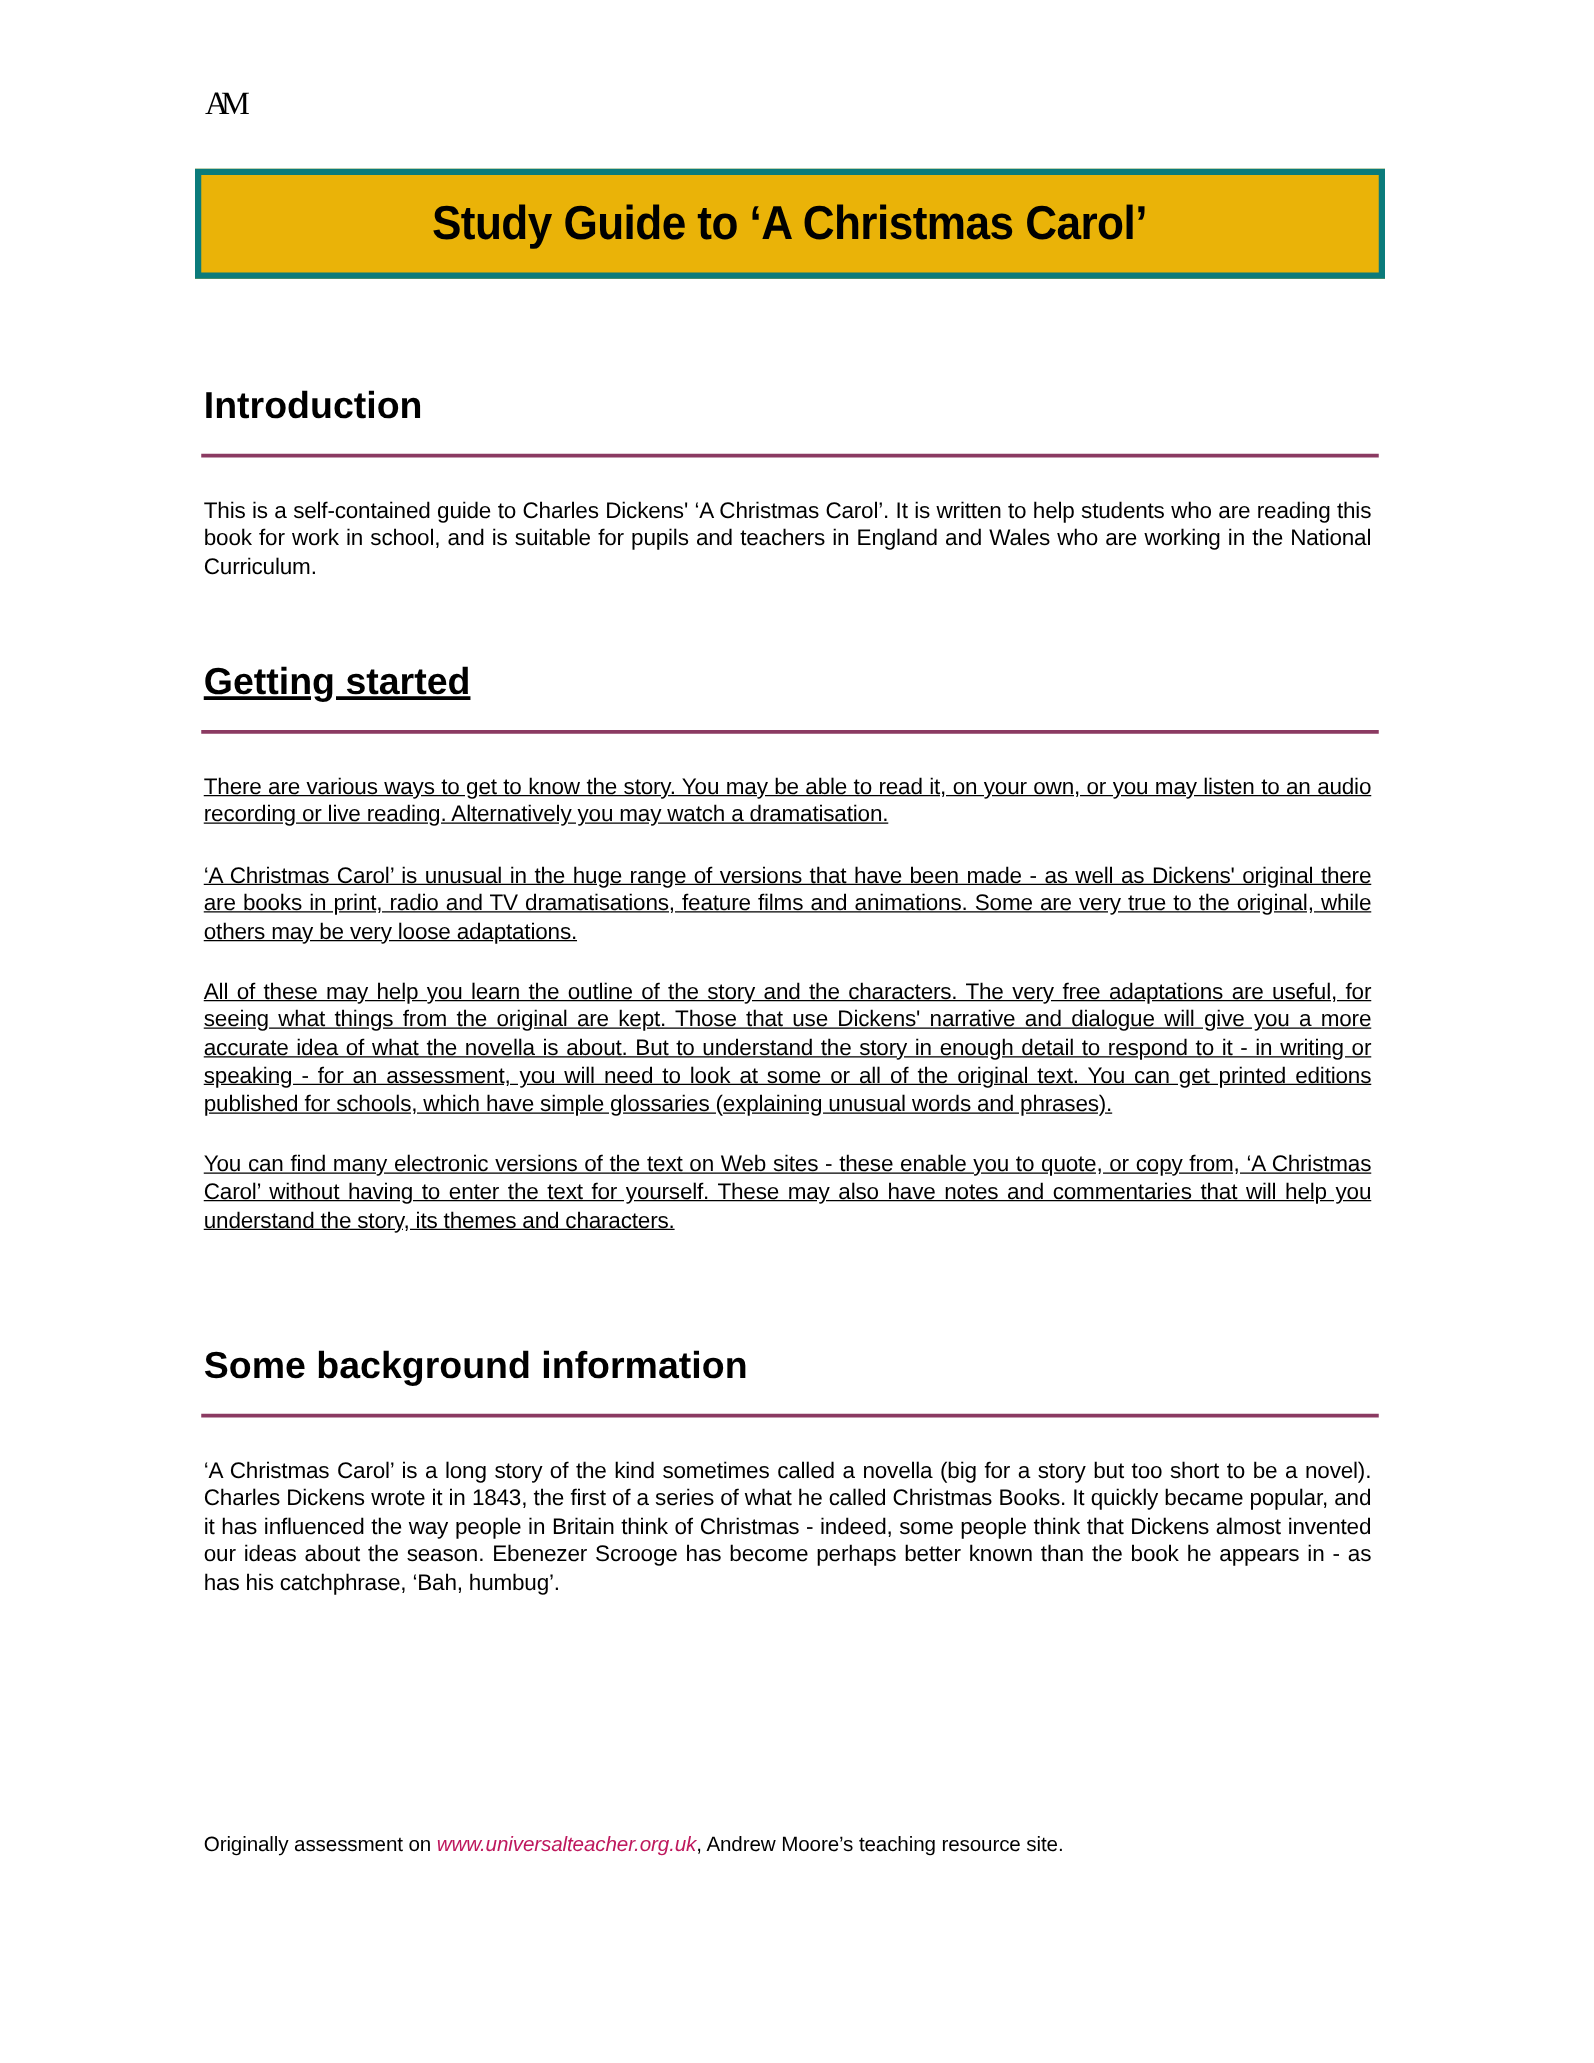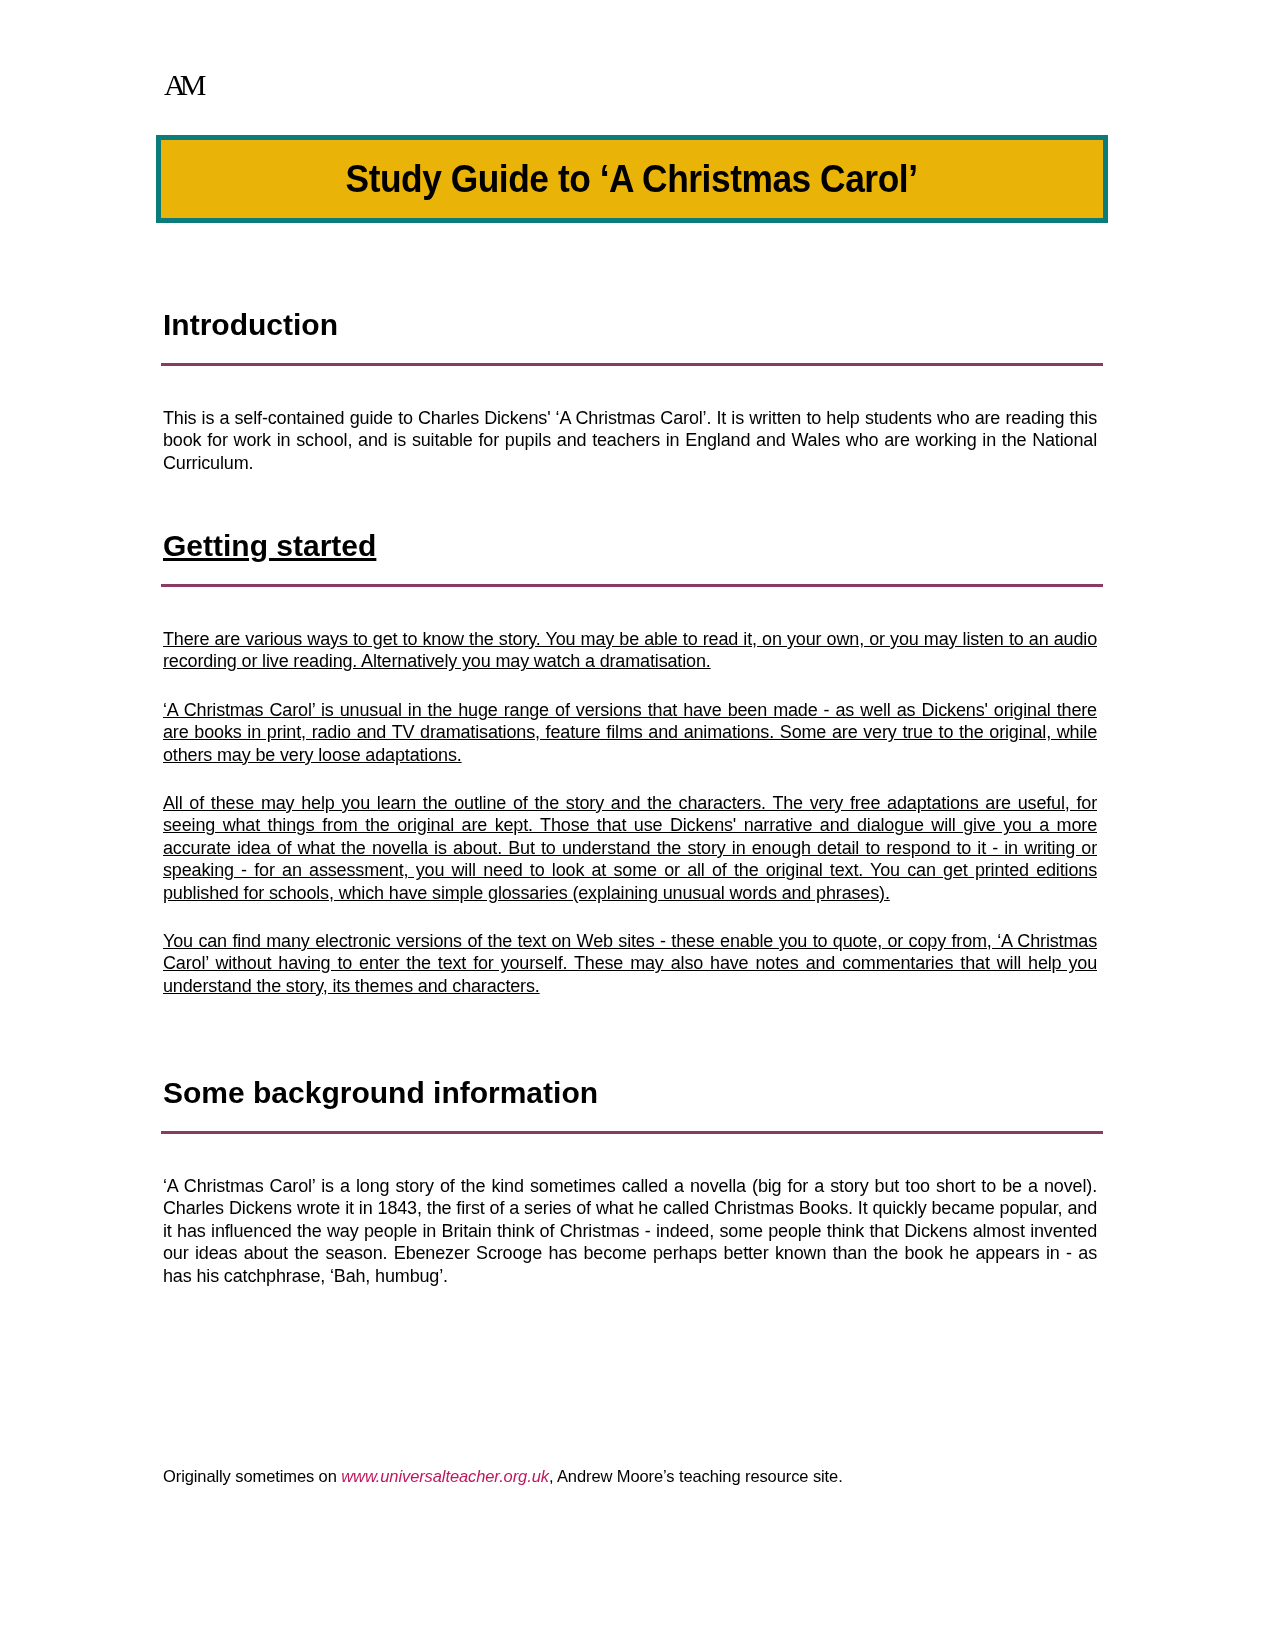--- a/index.html
+++ b/index.html
@@ -13,21 +13,21 @@
       position: relative;
       overflow: hidden;
       font-family: "Liberation Sans", sans-serif;
       color: #000000;
     }
     .logo {
       position: absolute;
       left: 164px;
       top: 70px;
       font-family: "Liberation Serif", serif;
-      font-size: 30px;
+      font-size: 26px;
       letter-spacing: -6px;
       line-height: 1;
     }
     .title-box {
       position: absolute;
       left: 156px;
       top: 135px;
       width: 942px;
       height: 78px;
       background: #eab308;
@@ -64,21 +64,21 @@
       font-size: 18px;
       line-height: 22.4px;
       text-align: justify;
       width: 934px;
       letter-spacing: -0.15px;
     }
     .section p + p {
       margin-top: 26px;
     }
     .section .body {
-      margin-top: 41px;
+      margin-top: 31px;
     }
     #sec-intro { top: 307px; }
     #sec-getting { top: 528px; text-decoration: underline; }
     #sec-background { top: 1075px; }
     .footer {
       position: absolute;
       left: 163px;
       top: 1466px;
       font-size: 16.5px;
       line-height: 20.5px;
@@ -118,15 +118,15 @@
 
 <section class="section" id="sec-background">
   <h2>Some background information</h2>
   <div class="body">
     <p>‘A Christmas Carol’ is a long story of the kind sometimes called a novella (big for a story but too short to be a novel).  Charles Dickens wrote it in 1843, the first of a series of what he called Christmas Books.  It quickly became popular, and it has influenced the way people in Britain think of Christmas - indeed, some people think that Dickens almost invented our ideas about the season.  Ebenezer Scrooge has become perhaps better known than the book he appears in - as has his catchphrase, ‘Bah, humbug’.</p>
   </div>
 </section>
 
 <div class="footer">
   <div>
-    <span>Originally sometimes on </span><a>www.universalteacher.org.uk</a><span>, Andrew Moore’s teaching resource site.</span>
+    <span>Originally assessment on </span><a>www.universalteacher.org.uk</a><span>, Andrew Moore’s teaching resource site.</span>
   </div>
 </div>
 
 </body></html>

